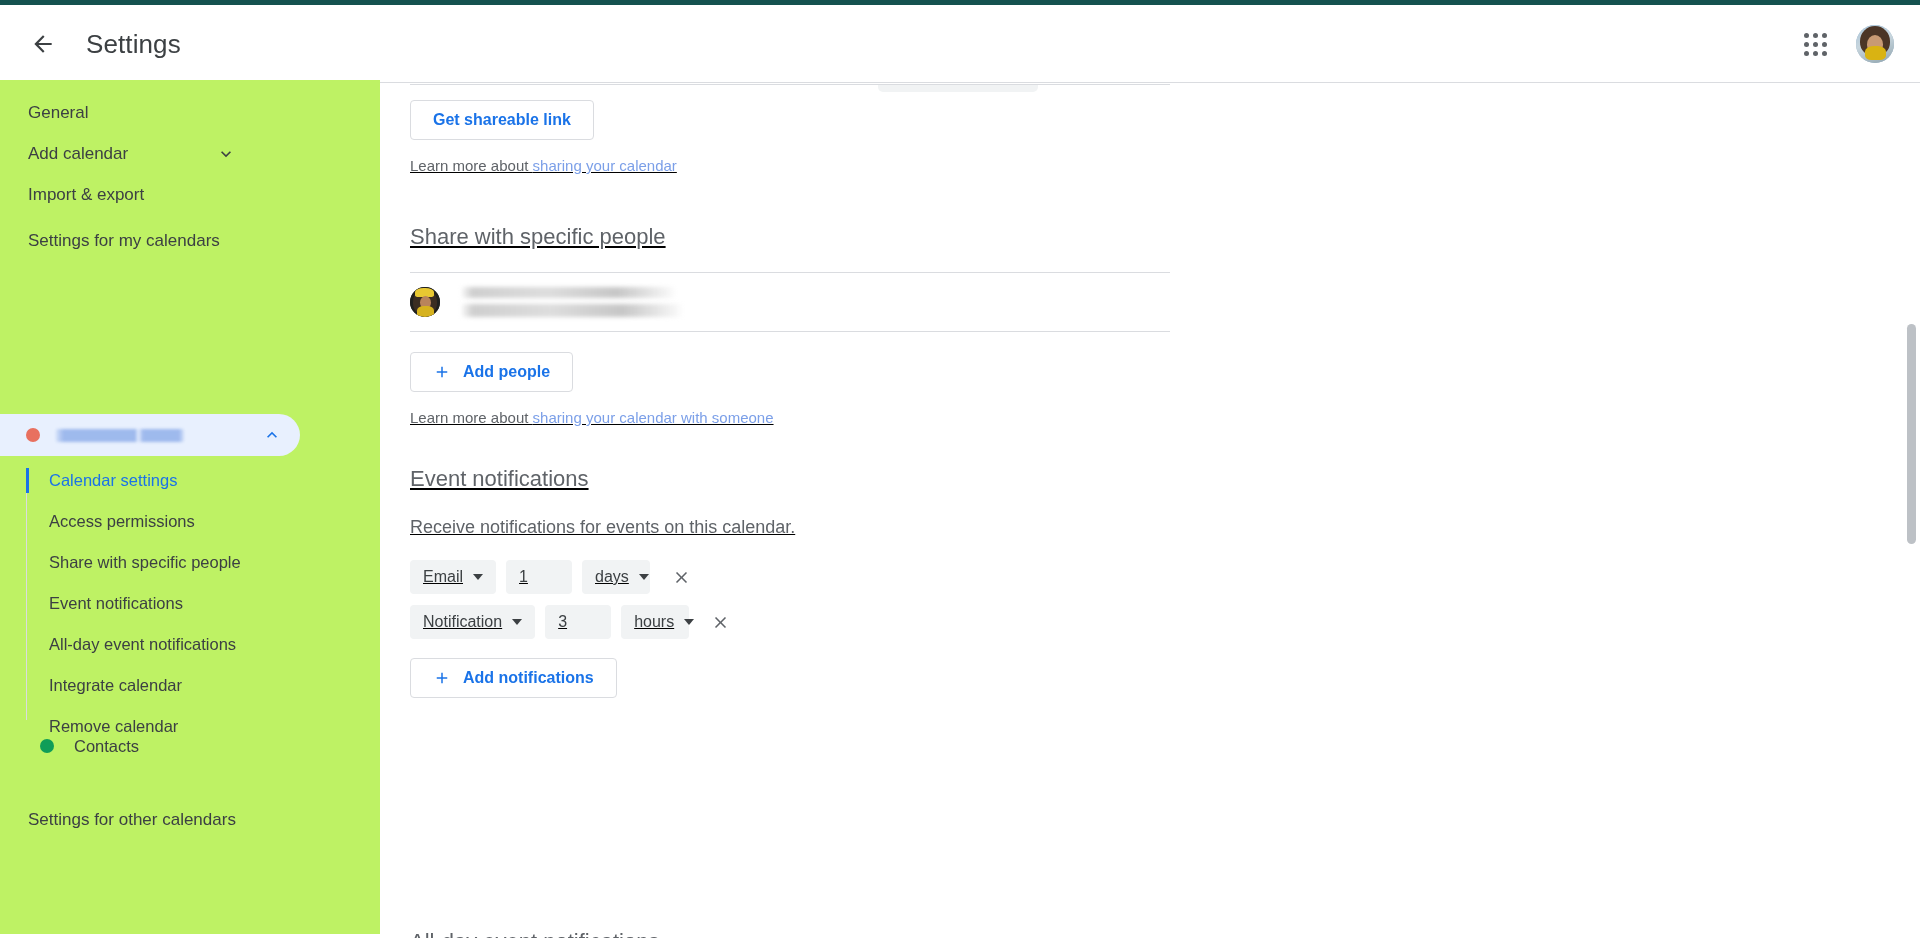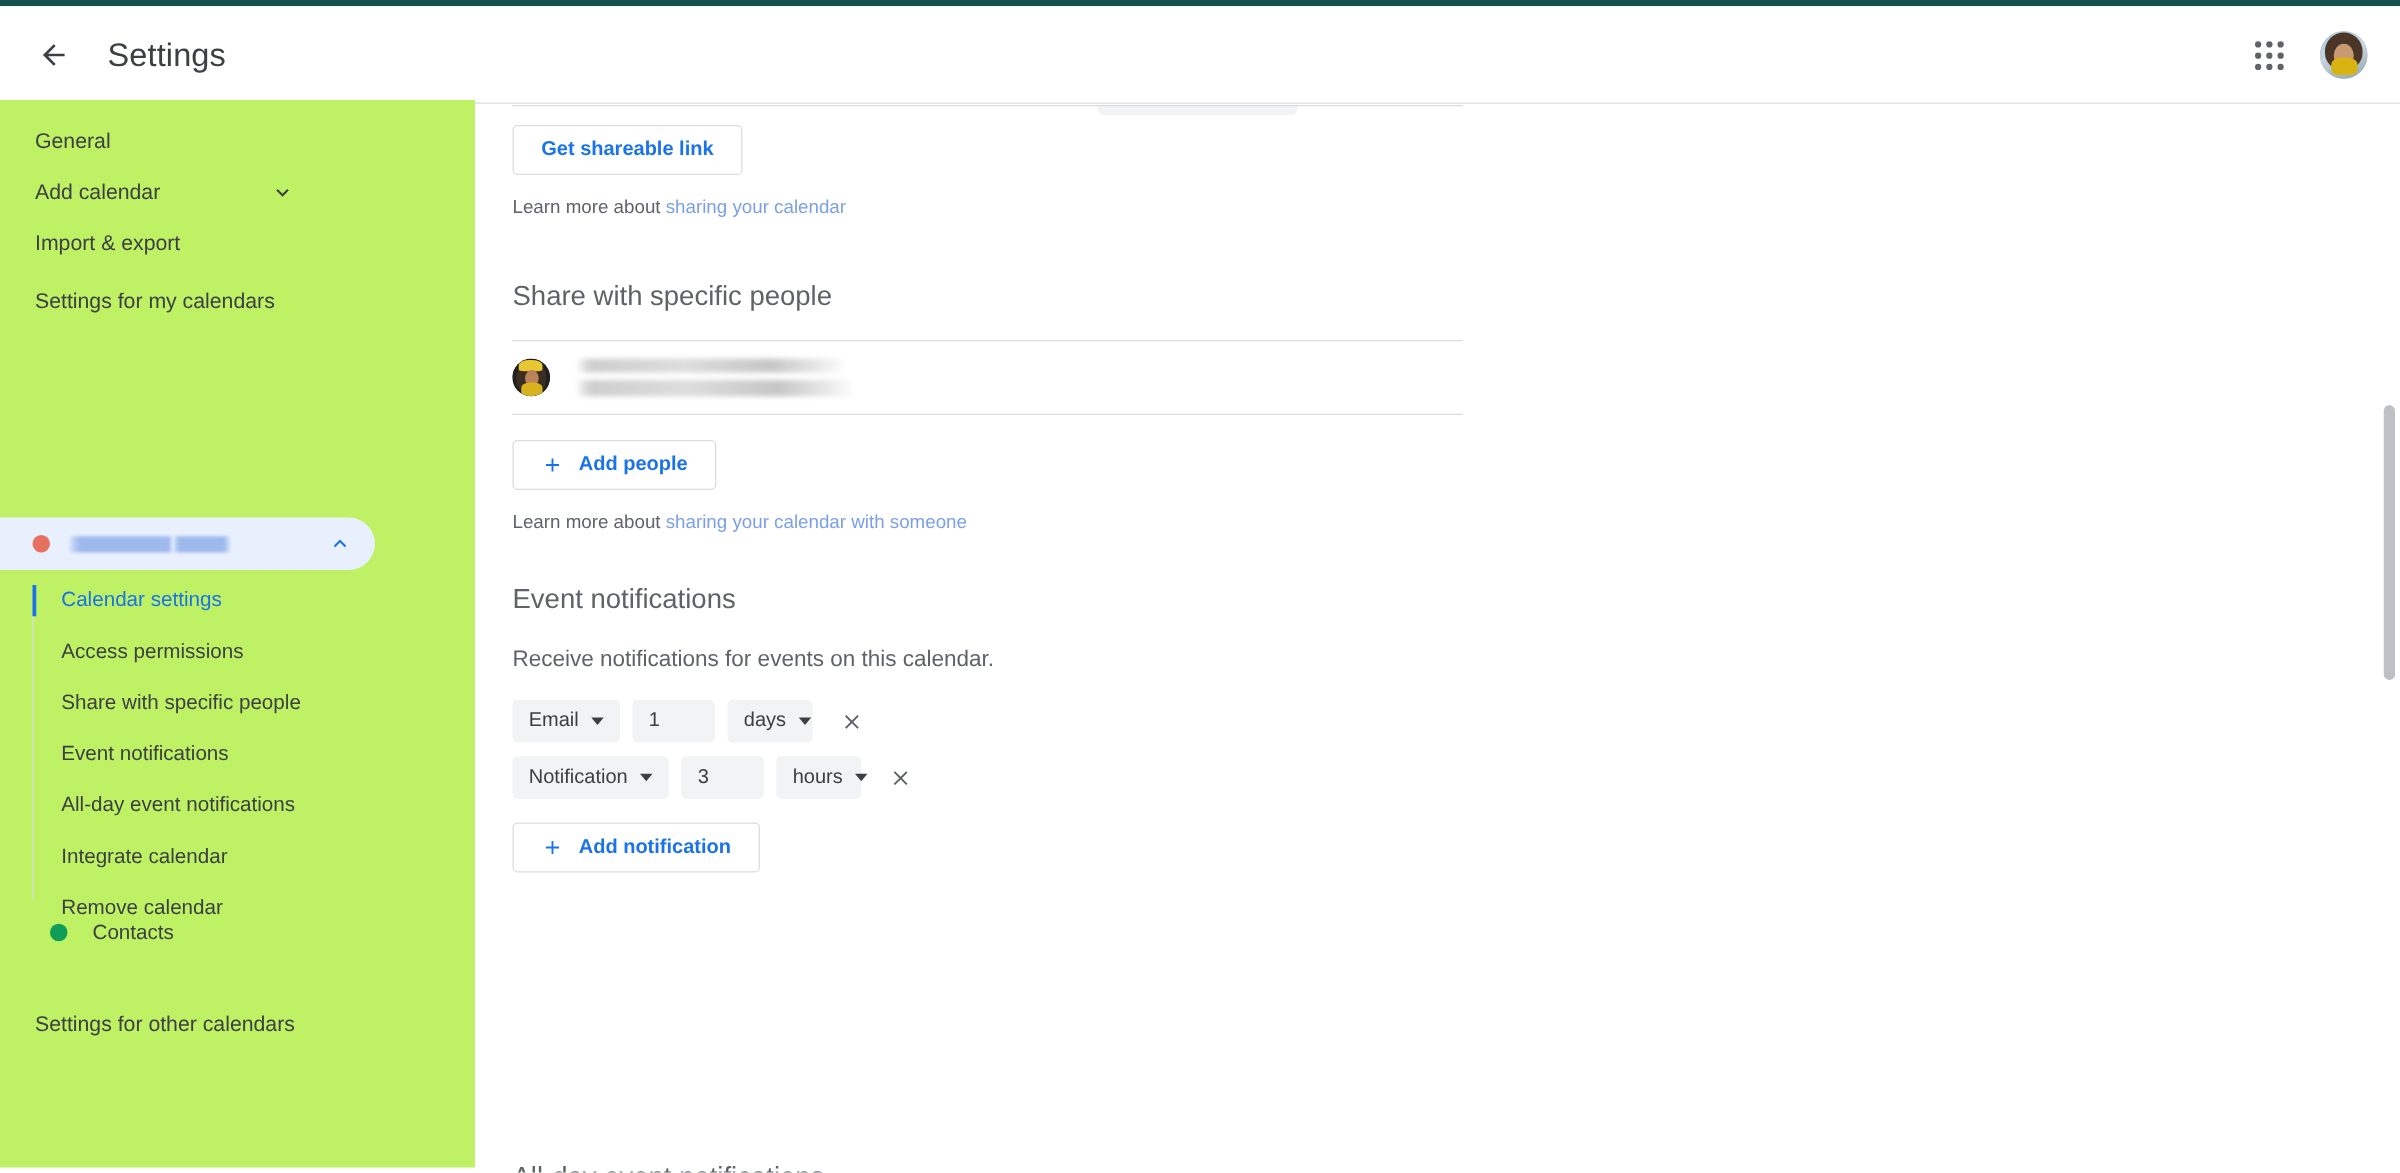--- a/index.html
+++ b/index.html
@@ -211,20 +211,21 @@
   #main {
     position: absolute; top: 84px; left: 380px;
     width: 1540px; height: 854px;
     background: #ffffff;
     overflow: hidden;
   }
   .content-col {
     position: absolute;
     left: 30px;
     width: 760px;
+    text-decoration: underline;
   }
   .divider {
     height: 1px;
     background: #dadce0;
     width: 760px;
   }
   
   #cutoff-card {
     position: absolute; left: 498px; top: -14px;
     width: 160px; height: 22px;
@@ -578,21 +579,21 @@
         </svg>
       </button>
     </div>
 
     <button class="outlined-btn" style="margin-top:19px;">
       <span class="plus">
         <svg width="18" height="18" viewBox="0 0 24 24" aria-hidden="true">
           <path d="M19 13h-6v6h-2v-6H5v-2h6V5h2v6h6v2z" fill="#1a73e8"></path>
         </svg>
       </span>
-      <span>Add notification</span>
+      <span>Add notifications</span>
     </button>
   </div>
 
   <div id="main-cutoff">All-day event notifications</div>
 </div>
 
 <div id="scrollbar-track">
   <div id="scrollbar-thumb"></div>
 </div>
 

